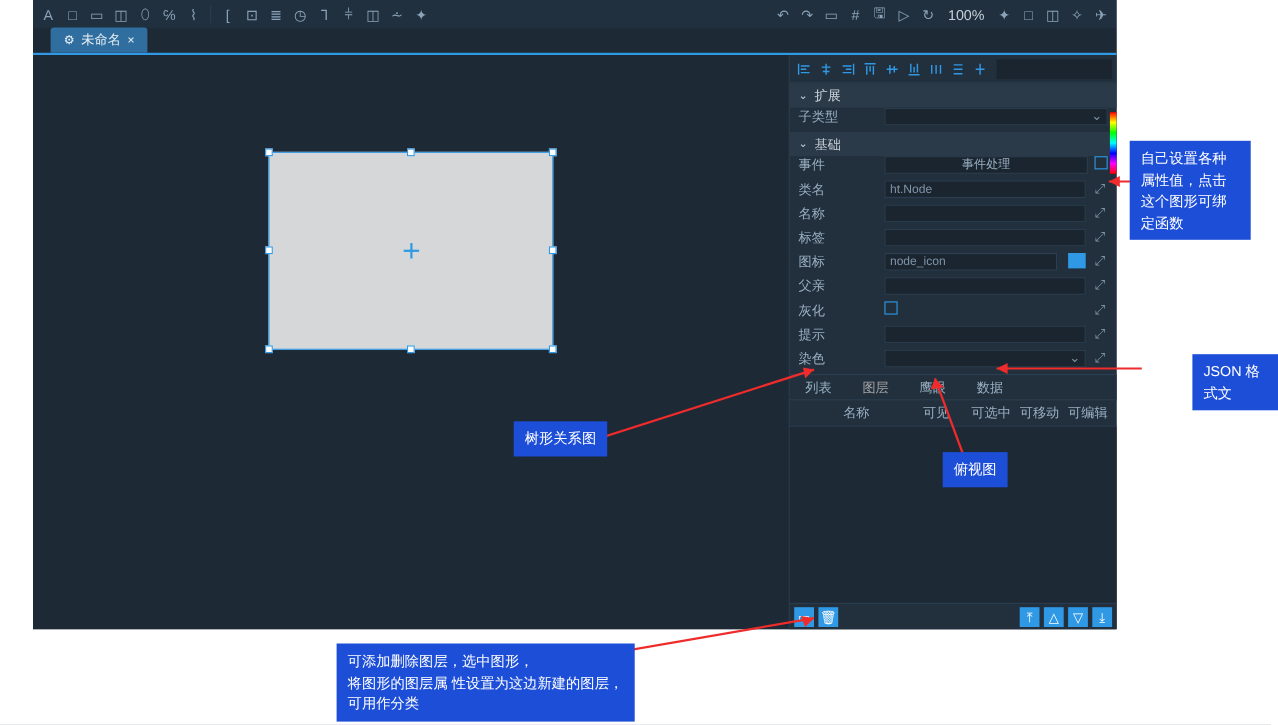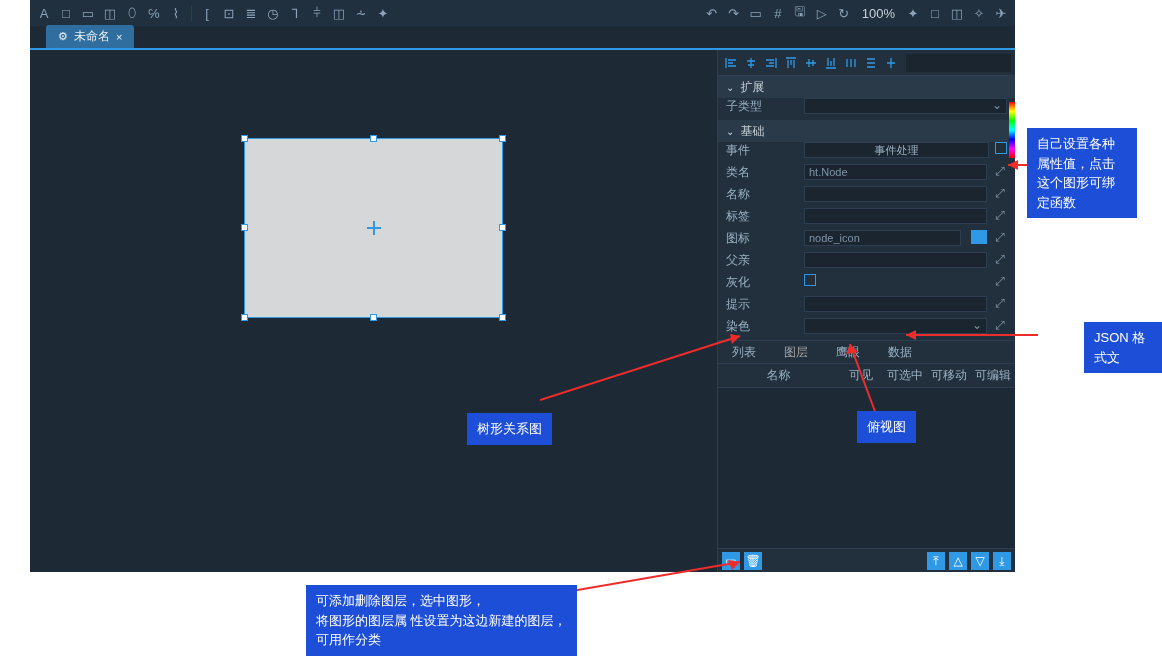--- a/index.html
+++ b/index.html
@@ -54,21 +54,21 @@
 
 .hue-strip { position: absolute; right: 0; top: 52px; width: 6px; height: 56px; background: linear-gradient(#f00,#ff0,#0f0,#0ff,#00f,#f0f,#f00); }
 
 
 .subtabs { height: 24px; background: #22303e; display: flex; align-items: center; border-top: 1px solid #2c3e4f; border-bottom: 1px solid #2c3e4f; }
 .subtab { flex: 0 0 auto; padding: 0 14px; font-size: 12px; color: #9bb0c2; cursor: pointer; line-height: 24px; }
 .subtab.active { color: #a3a3a3; }
 
 .layer-hdr { height: 24px; display: flex; align-items: center; font-size: 12px; color: #9bb0c2; border-bottom: 1px solid #2c3e4f; }
 .layer-hdr .col1 { flex: 1; text-align: center; }
-.layer-hdr .col { width: 44px; text-align: center; }
+.layer-hdr .col { width: 44px; }
 .layer-body { flex: 1; background: #1d2935; }
 
 .layer-foot { height: 24px; background: #22303e; display: flex; align-items: center; padding: 0 4px; gap: 4px; border-top: 1px solid #2c3e4f; }
 .foot-btn { width: 18px; height: 18px; background: #2f99e6; display: flex; align-items: center; justify-content: center; cursor: pointer; color: #fff; font-size: 12px; }
 .layer-foot .gap { flex: 1; }
 
 
 .callout { position: absolute; background: #1d4ed8; color: #fff; font-size: 13px; padding: 6px 10px; line-height: 1.5; z-index: 20; }
 .arrow { position: absolute; z-index: 19; pointer-events: none; }
 .arrow line { stroke: #ef2b2b; stroke-width: 2; }
@@ -274,21 +274,21 @@
         <div class="gap"></div>
         <div class="foot-btn">⤒</div>
         <div class="foot-btn">△</div>
         <div class="foot-btn">▽</div>
         <div class="foot-btn">⤓</div>
       </div>
     </div>
   </div>
 </div>
 
-<div class="callout" style="left:467px; top:413px">树形关系图</div>
+<div class="callout" style="left:467px; top:383px">树形关系图</div>
 <div class="callout" style="left:857px; top:411px">俯视图</div>
 <div class="callout" style="left:1084px; top:322px">JSON 格式文</div>
 <div class="callout" style="left:1027px; top:128px; width:110px">自己设置各种属性值，点击这个图形可绑定函数</div>
 <div class="callout" style="left:306px; top:585px; white-space:pre-line">可添加删除图层，选中图形，
 将图形的图层属 性设置为这边新建的图层，
 可用作分类</div>
 
 <svg class="arrow" style="left:540px; top:330px" width="220" height="80">
   <line x1="0" y1="70" x2="200" y2="6"></line>
     <polygon points="200,6 190,4 192,14"></polygon>

